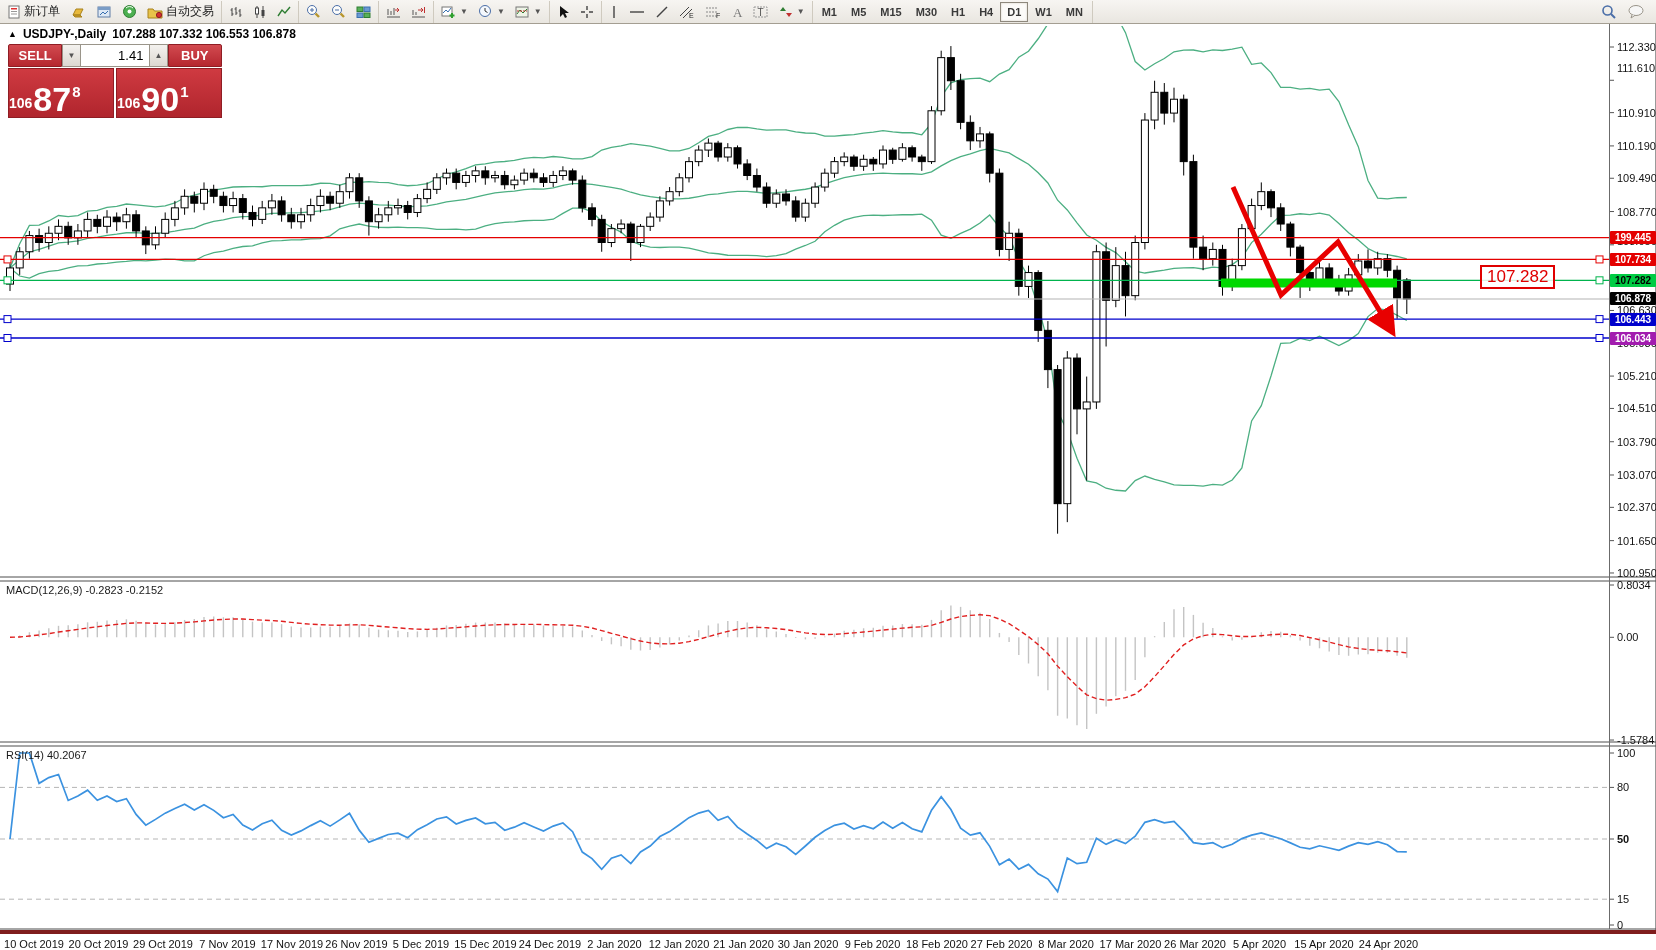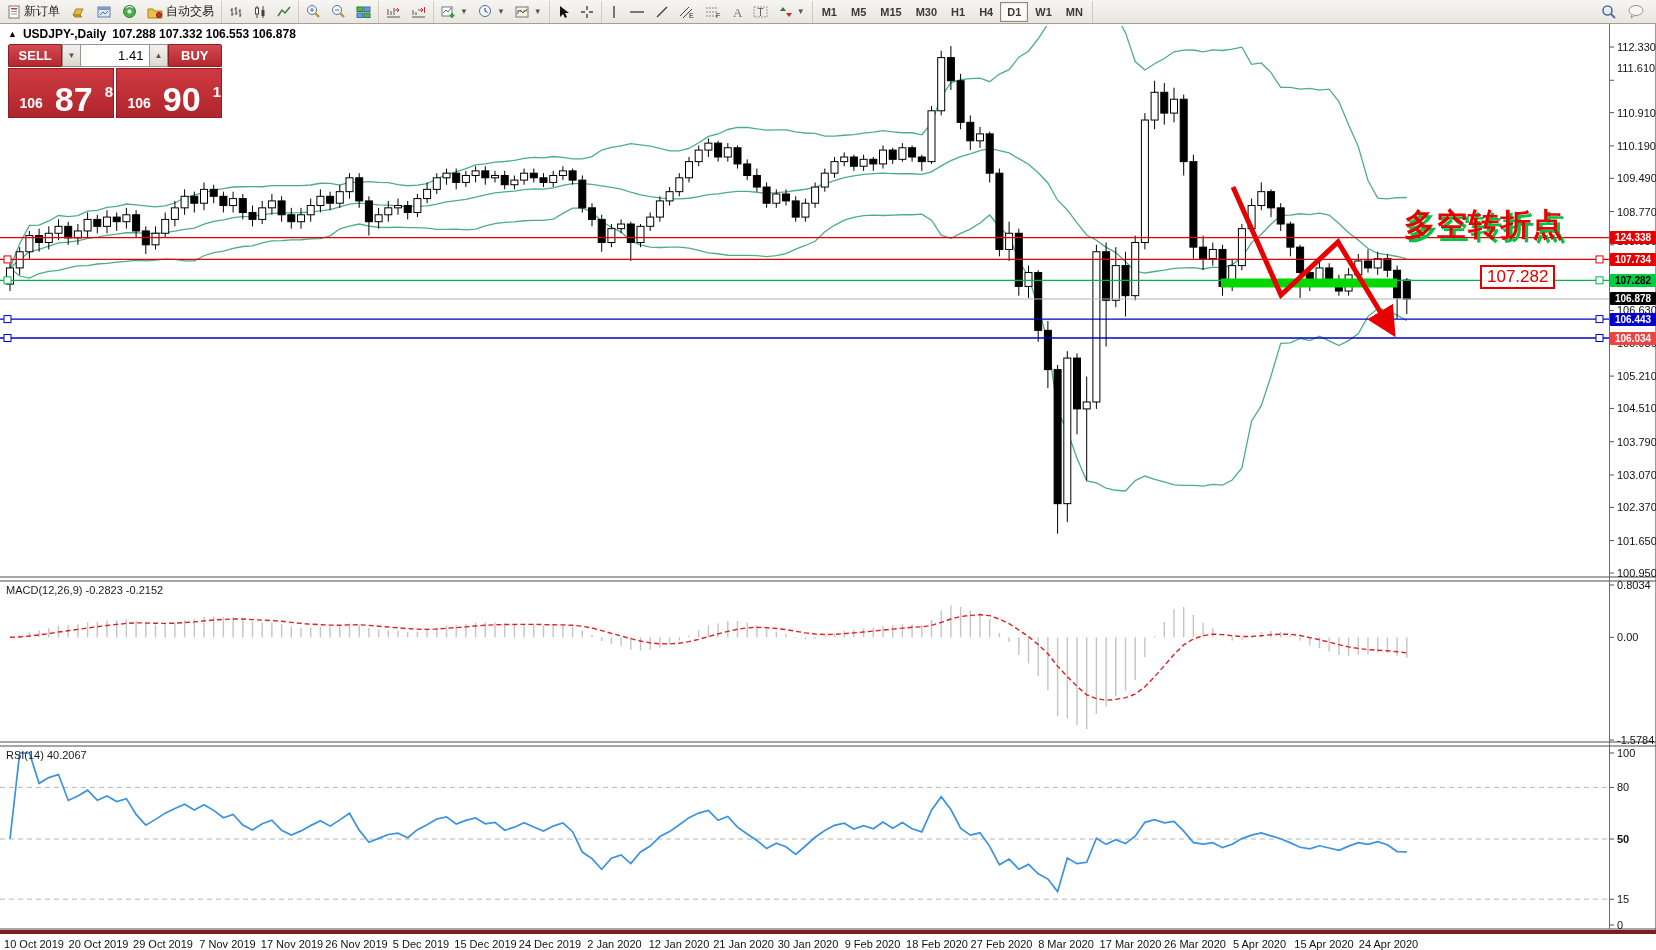--- a/index.html
+++ b/index.html
@@ -29,21 +29,21 @@
   .ocbtn{background:linear-gradient(#d24a50,#b5272f);color:#fff;font-size:13px;font-weight:bold;
     display:flex;align-items:center;justify-content:center;border:1px solid #8f1d24;}
   #sellbtn{width:55px;border-radius:2px 0 0 0;}
   #buybtn{width:55px;border-radius:0 2px 0 0;}
   .spin{width:17px;background:linear-gradient(#f4f2ef,#dcd8d1);border:1px solid #9a958a;color:#555;
     font-size:8px;display:flex;align-items:center;justify-content:center;}
   #volbox{width:66px;background:#fff;border-top:1px solid #9a958a;border-bottom:1px solid #9a958a;
     font-size:13px;display:flex;align-items:center;justify-content:flex-end;padding-right:6px;color:#000;}
   #ocrow2{display:flex;gap:2px;margin-top:1px;}
   .bigquote{width:105px;height:45px;background:linear-gradient(#cf3a41,#b0252d);border:1px solid #8f1d24;
-    color:#fff;display:flex;align-items:flex-end;justify-content:flex-end;padding-bottom:3px;gap:11px;}
+    color:#fff;display:flex;align-items:flex-end;justify-content:flex-start;padding-bottom:3px;}
   .bigquote .small{font-size:14px;font-weight:bold;margin-bottom:3px;}
   .bigquote .big{font-size:34px;font-weight:bold;line-height:30px;margin:0 1px;}
   .bigquote .sup{font-size:15px;font-weight:bold;margin-bottom:14px;}
   
   #cn-note{position:absolute;left:1404px;top:180px;font-size:31px;font-weight:bold;color:#e80000;
     letter-spacing:1px;text-shadow:3px 3px 0 #00c244;white-space:nowrap;}
   #levelbox{position:absolute;left:1480px;top:241px;border:2px solid #e00000;color:#e00000;background:rgba(255,255,255,.85);
     font-size:17px;padding:0 5px;line-height:20px;}
   
   .legend{position:absolute;left:6px;font-size:11px;color:#1a1a1a;}
@@ -799,21 +799,20 @@
           <span class="sup">8</span>
         </div>
         <div class="bigquote">
           <span class="small">106</span>
           <span class="big">90</span>
           <span class="sup">1</span>
         </div>
       </div>
     </div>
 
-    <div id="cn-note">多空转折点</div>
     <div id="levelbox">107.282</div>
 
     <div class="legend" style="top:560px;">MACD(12,26,9) -0.2823 -0.2152</div>
     <div class="legend" style="top:725px;">RSI(14) 40.2067</div>
 
     <div class="axis-border"></div>
     <div id="axislabels">
         <div class="tick" style="top: 17px;">112.330</div>
         <div class="tick" style="top: 38px;">111.610</div>
         <div class="tick" style="top: 82.6324px;">110.910</div>
@@ -831,26 +830,26 @@
         <div class="tick" style="top: 510.63px;">101.650</div>
         <div class="tick" style="top: 542.984px;">100.950</div>
         <div class="tick" style="top: 555.015px;">0.8034</div>
         <div class="tick" style="top: 607.3px;">0.00</div>
         <div class="tick" style="top: 710.022px;">-1.5784</div>
         <div class="tick" style="top: 723px;">100</div>
         <div class="tick" style="top: 757.4px;">80</div>
         <div class="tick" style="top: 809px; font-weight: bold;">50</div>
         <div class="tick" style="top: 869.2px;">15</div>
         <div class="tick" style="top: 895px;">0</div>
-        <div class="pricetag" style="background: rgb(228, 0, 0); color: rgb(255, 255, 255); top: 207.065px;">124.338</div>
+        <div class="pricetag" style="background: rgb(228, 0, 0); color: rgb(255, 255, 255); top: 207.065px;">199.445</div>
         <div class="pricetag" style="background: rgb(228, 0, 0); color: rgb(255, 255, 255); top: 228.927px;">107.734</div>
         <div class="pricetag" style="background: rgb(0, 204, 68); color: rgb(0, 0, 0); top: 249.819px;">107.282</div>
         <div class="pricetag" style="background: rgb(0, 0, 0); color: rgb(255, 255, 255); top: 268.491px;">106.878</div>
         <div class="pricetag" style="background: rgb(0, 0, 204); color: rgb(255, 255, 255); top: 288.597px;">106.443</div>
-        <div class="pricetag" style="background: #ef4444; color: rgb(255, 255, 255); top: 307.501px;">106.034</div>
+        <div class="pricetag" style="background: #a21caf; color: rgb(255, 255, 255); top: 307.501px;">106.034</div>
       </div>
   </div>
 
   <div id="datebar">
       <div class="dlabel" style="left: 34px;">10 Oct 2019</div>
       <div class="dlabel" style="left: 98.5px;">20 Oct 2019</div>
       <div class="dlabel" style="left: 163px;">29 Oct 2019</div>
       <div class="dlabel" style="left: 227.5px;">7 Nov 2019</div>
       <div class="dlabel" style="left: 292px;">17 Nov 2019</div>
       <div class="dlabel" style="left: 356.5px;">26 Nov 2019</div>

